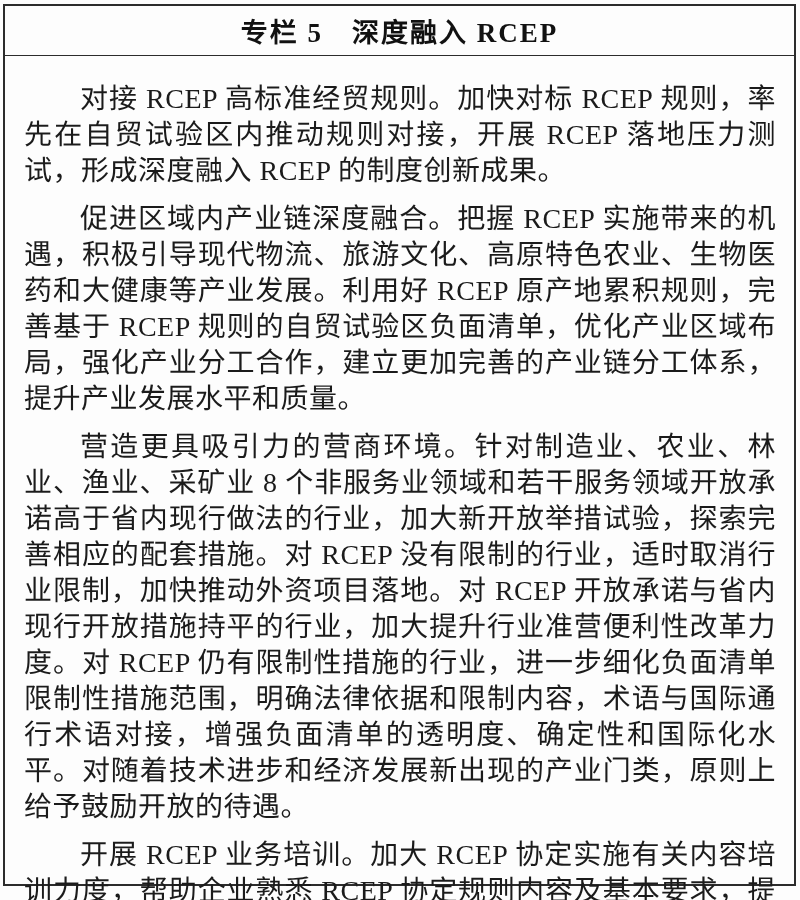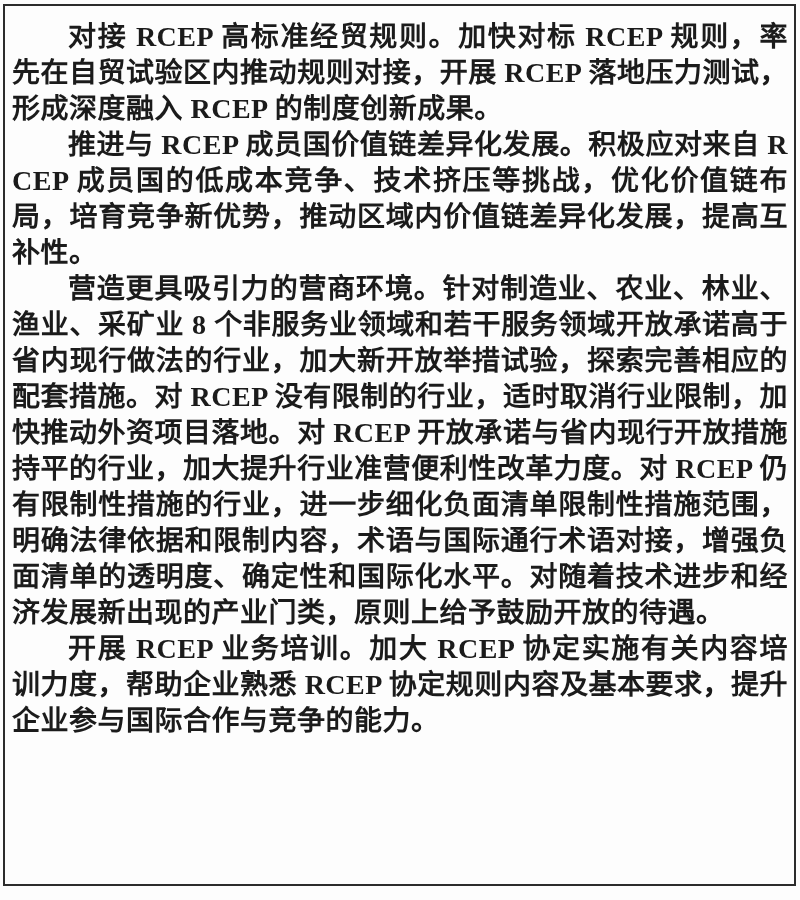--- a/index.html
+++ b/index.html
@@ -45,32 +45,34 @@
   }
   .box-body {
     padding: 13px 6px 0 7px;
     font-size: 28px;
     line-height: 36px;
     text-align: justify;
     text-justify: inter-ideograph;
     letter-spacing: 0.5px;
   }
   .para {
-    margin: 0;
+    margin: 12px;
     padding: 0;
     text-indent: 2em;
     word-break: break-all;
-    font-weight: bold;
   }
 </style>
 </head>
 <body>
 
 <div class="page">
   <div class="callout-box">
+    <div class="box-header">
+      <h1 class="box-title">专栏 5　深度融入 RCEP</h1>
+    </div>
     <div class="box-body">
       <p class="para">对接 RCEP 高标准经贸规则。加快对标 RCEP 规则，率先在自贸试验区内推动规则对接，开展 RCEP 落地压力测试，形成深度融入 RCEP 的制度创新成果。</p>
-      <p class="para">推进与 RCEP 成员国价值链差异化发展。积极应对来自 RCEP 成员国的低成本竞争、技术挤压等挑战，优化价值链布局，培育竞争新优势，推动区域内价值链差异化发展，提高互补性。</p>
+      <p class="para">促进区域内产业链深度融合。把握 RCEP 实施带来的机遇，积极引导现代物流、旅游文化、高原特色农业、生物医药和大健康等产业发展。利用好 RCEP 原产地累积规则，完善基于 RCEP 规则的自贸试验区负面清单，优化产业区域布局，强化产业分工合作，建立更加完善的产业链分工体系，提升产业发展水平和质量。</p>
       <p class="para">营造更具吸引力的营商环境。针对制造业、农业、林业、渔业、采矿业 8 个非服务业领域和若干服务领域开放承诺高于省内现行做法的行业，加大新开放举措试验，探索完善相应的配套措施。对 RCEP 没有限制的行业，适时取消行业限制，加快推动外资项目落地。对 RCEP 开放承诺与省内现行开放措施持平的行业，加大提升行业准营便利性改革力度。对 RCEP 仍有限制性措施的行业，进一步细化负面清单限制性措施范围，明确法律依据和限制内容，术语与国际通行术语对接，增强负面清单的透明度、确定性和国际化水平。对随着技术进步和经济发展新出现的产业门类，原则上给予鼓励开放的待遇。</p>
       <p class="para">开展 RCEP 业务培训。加大 RCEP 协定实施有关内容培训力度，帮助企业熟悉 RCEP 协定规则内容及基本要求，提升企业参与国际合作与竞争的能力。</p>
     </div>
   </div>
 </div>
 
 </body></html>

